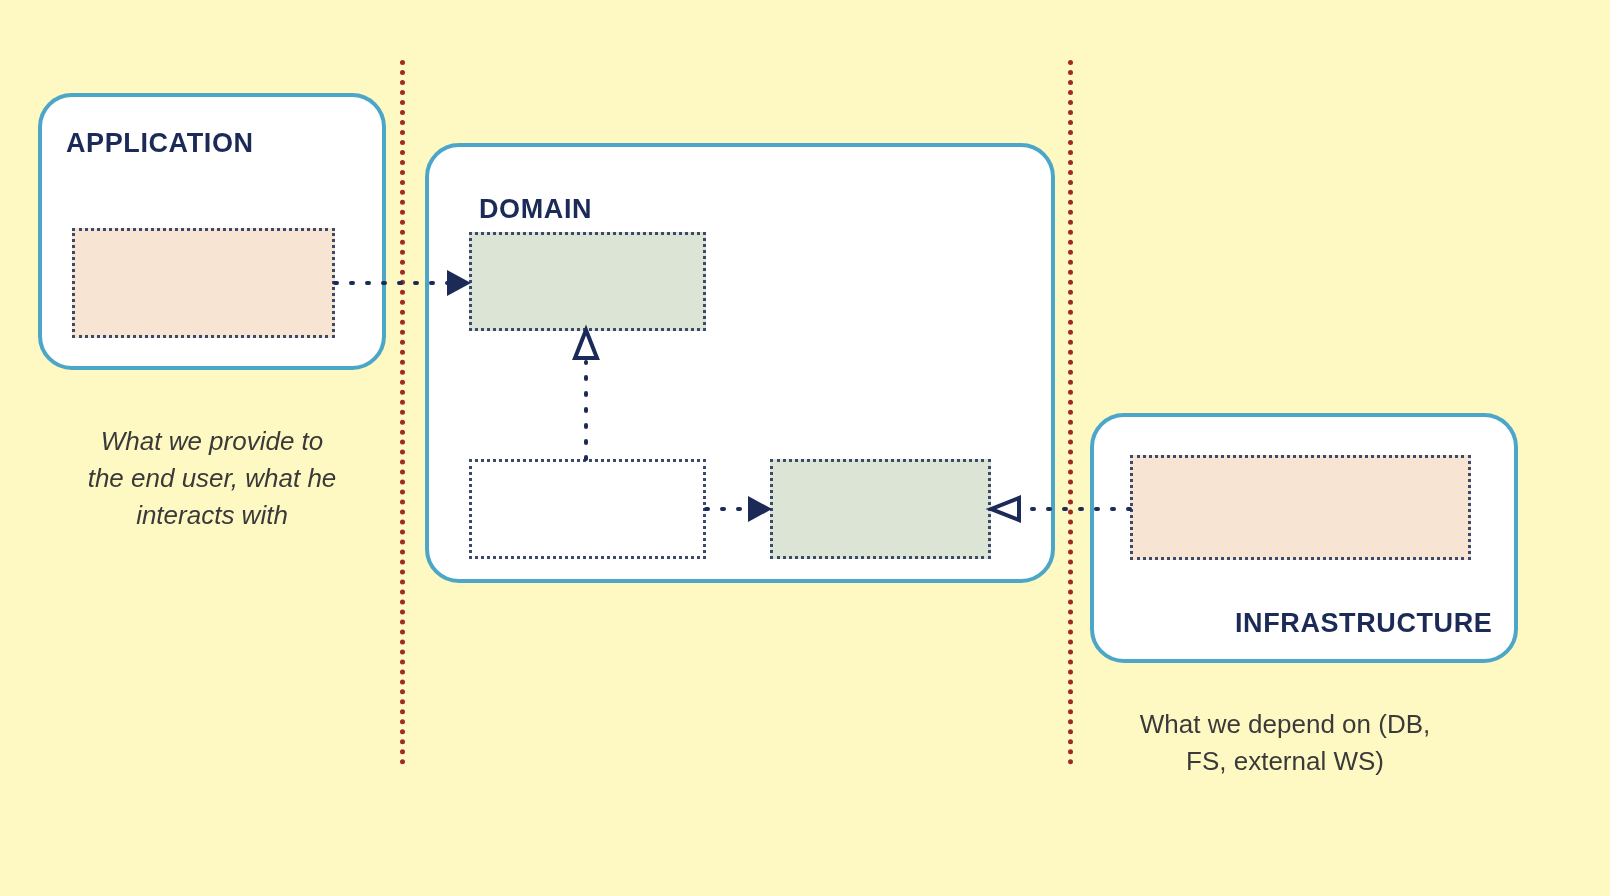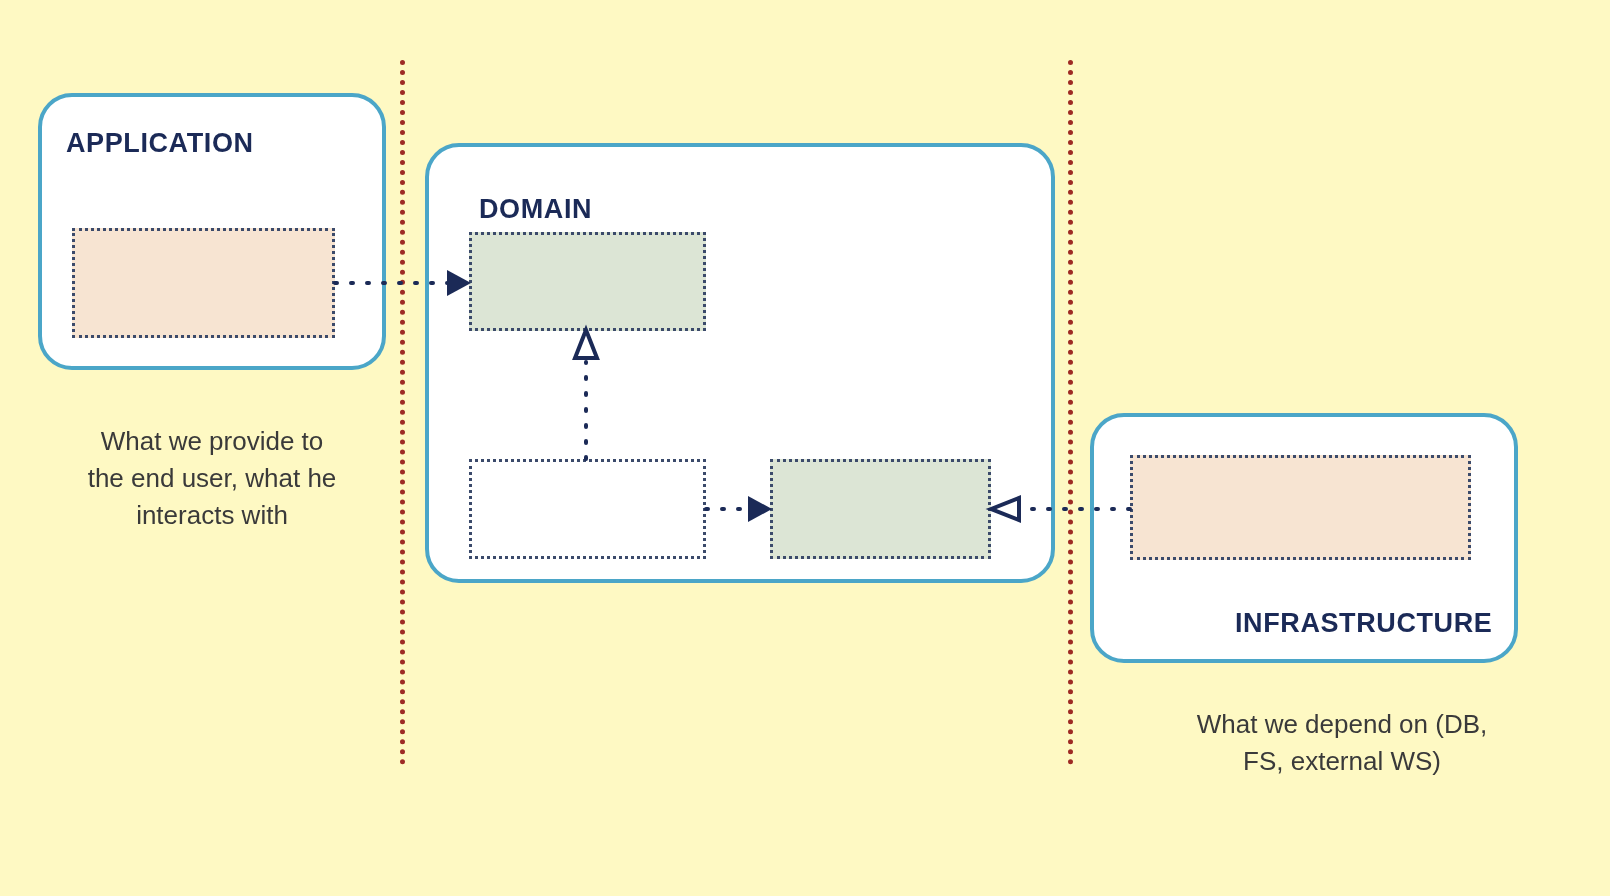--- a/index.html
+++ b/index.html
@@ -110,21 +110,21 @@
       <line x1="706" y1="509" x2="750" y2="509" stroke="#1B2A57" stroke-width="4" stroke-dasharray="2 14" stroke-linecap="round"></line>
       <polygon points="748,496 772,509 748,522" fill="#1B2A57"></polygon>
     </g>
 
     <g>
       <line x1="1130" y1="509" x2="1022" y2="509" stroke="#1B2A57" stroke-width="4" stroke-dasharray="2 14" stroke-linecap="round"></line>
       <polygon points="991,509 1019,498 1019,520" fill="#ffffff" stroke="#1B2A57" stroke-width="4" stroke-linejoin="miter"></polygon>
     </g>
   </svg>
 
-  <div class="caption" style="left:36px; top:423px; width:352px;">What we provide to
+  <div class="caption" style="left:36px; top:423px; width:352px;font-style:italic;">What we provide to
 the end user, what he
 interacts with</div>
 
 
-  <div class="caption" style="left:1152px; top:706px; width:380px;">What we depend on (DB,
+  <div class="caption" style="left:1095px; top:706px; width:380px;">What we depend on (DB,
 FS, external WS)</div>
 
 </div>
 
 </body></html>

